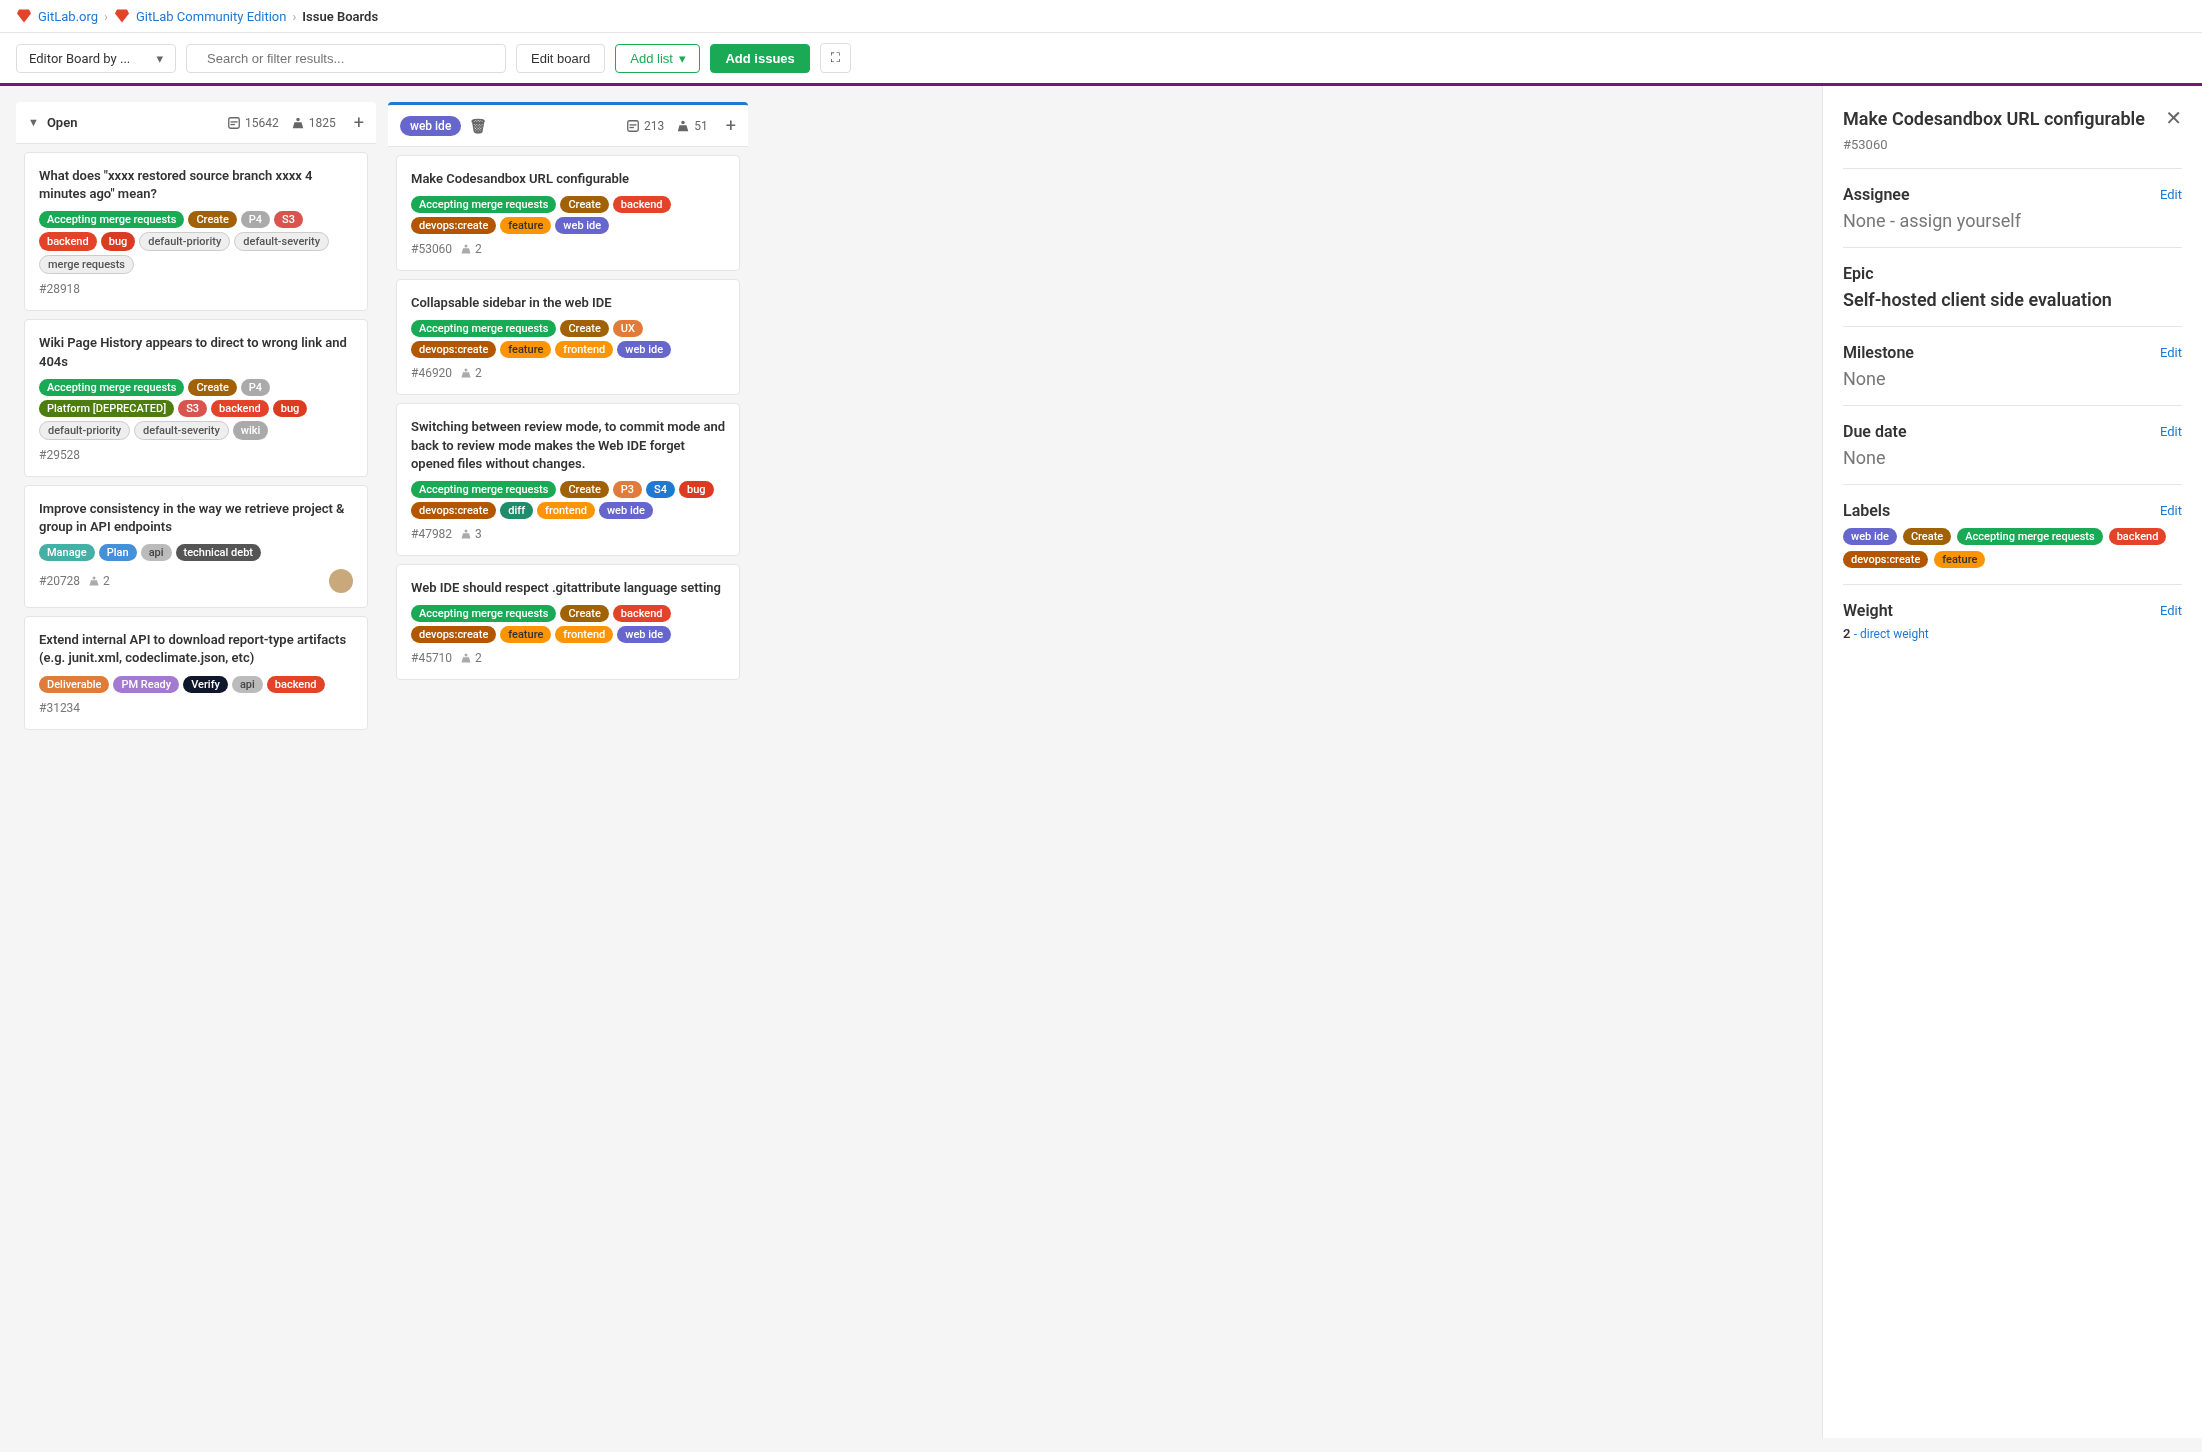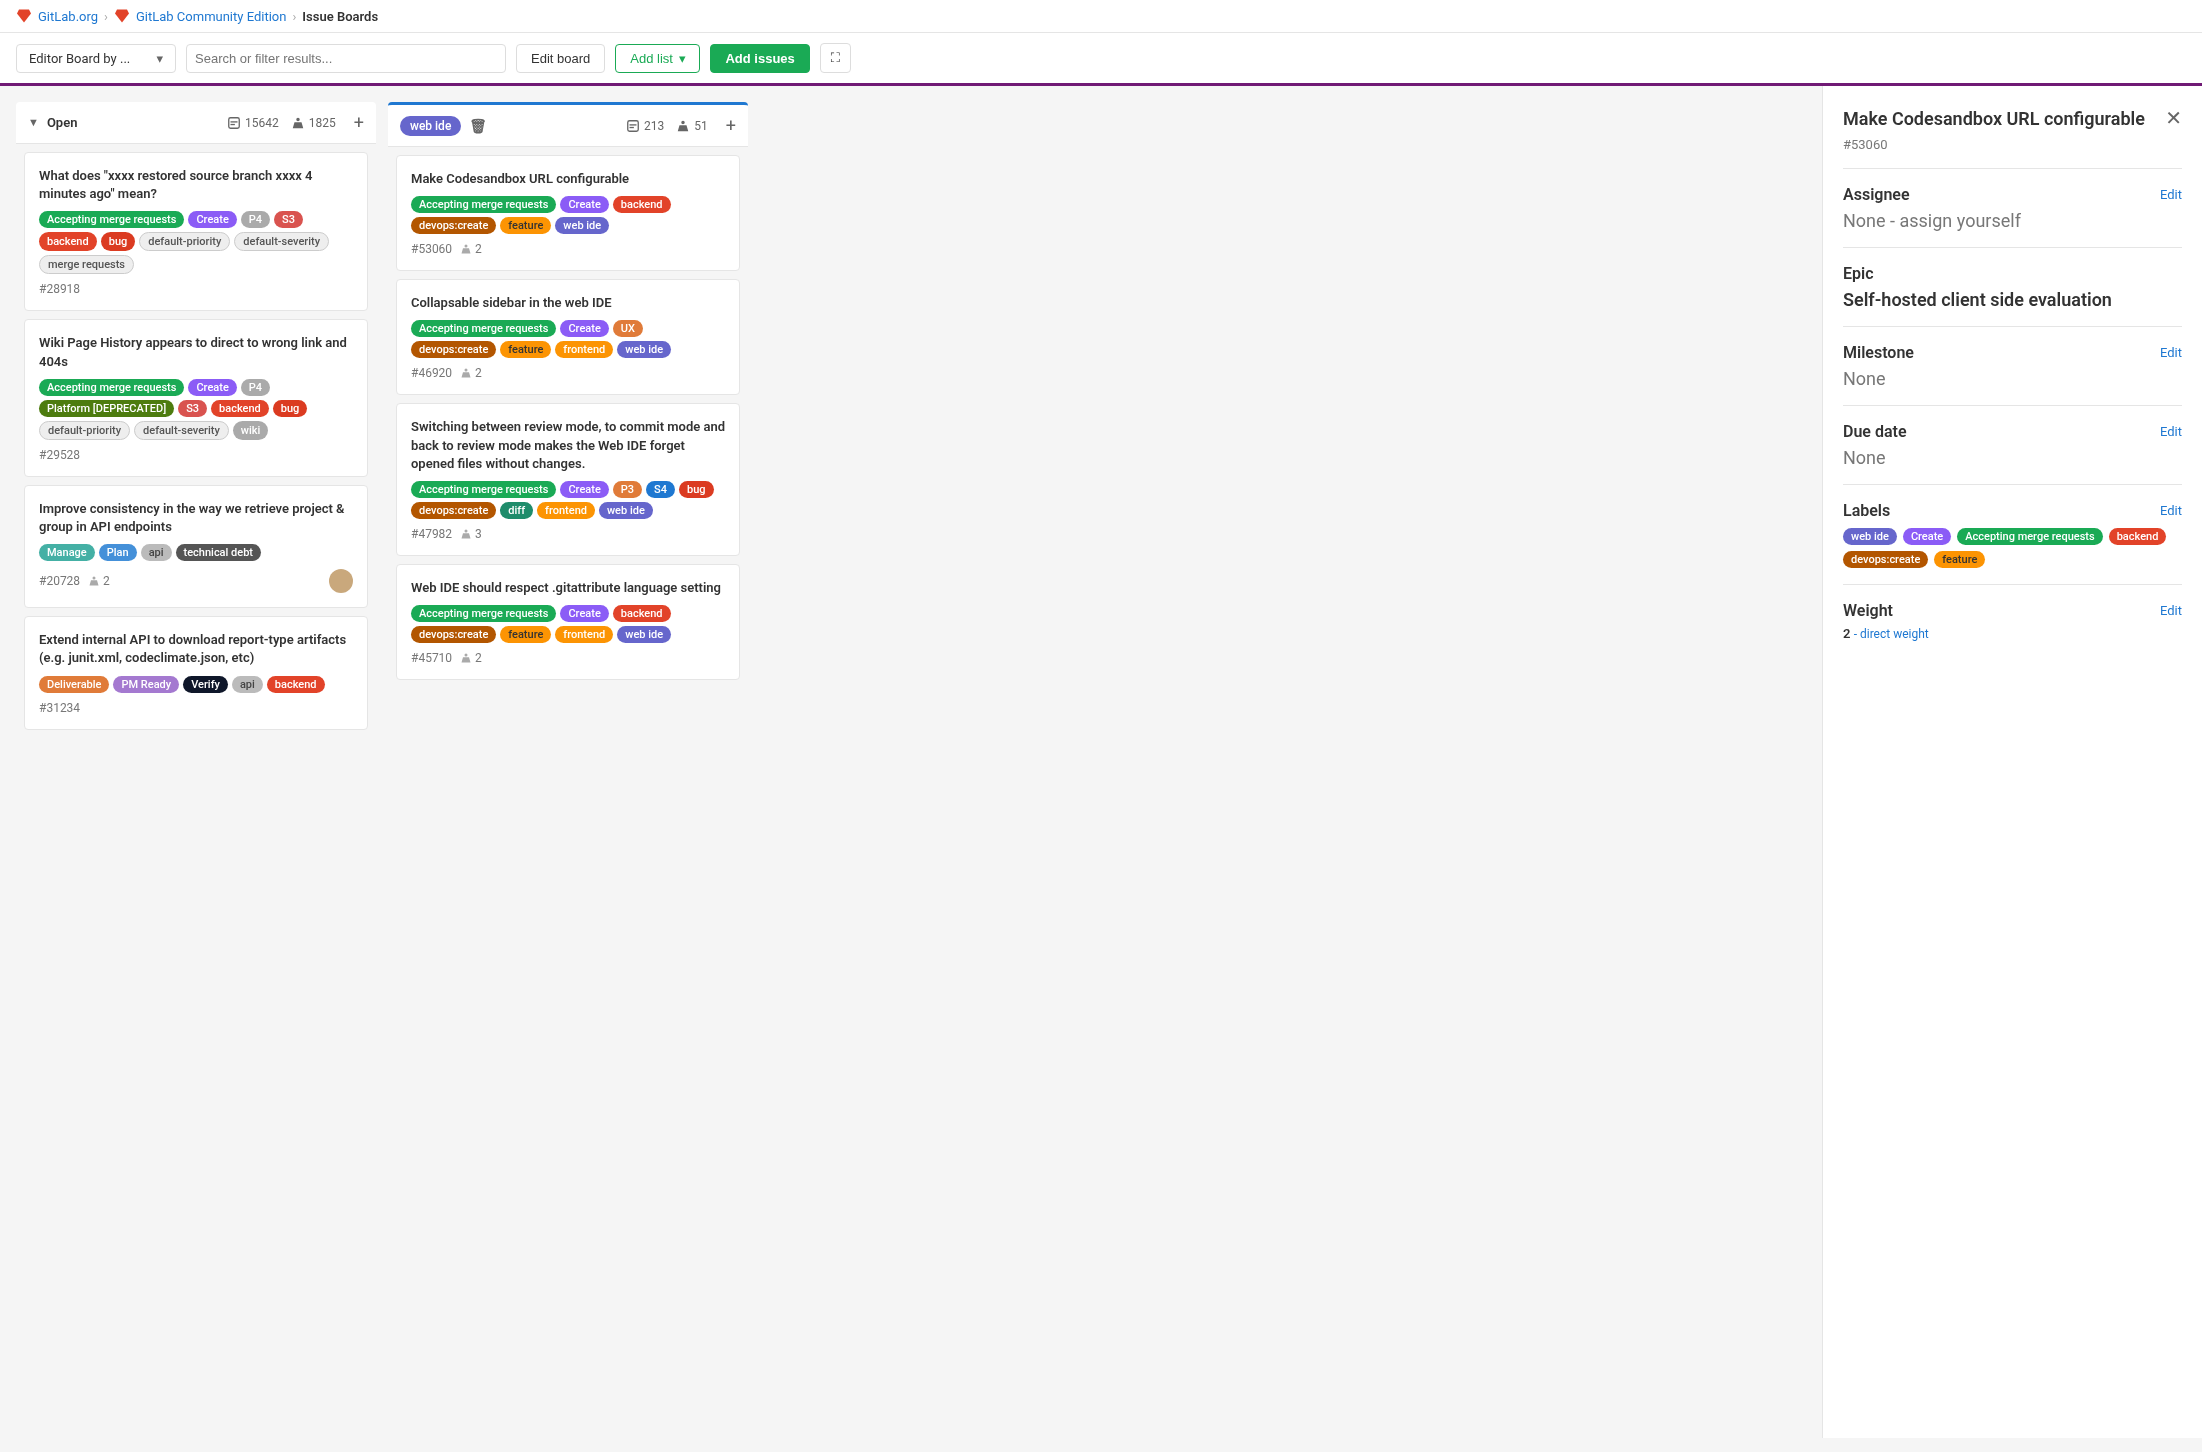--- a/index.html
+++ b/index.html
@@ -20,21 +20,21 @@
       padding: 10px 16px; background: #fff; border-bottom: 3px solid #701a75;
     }
     .board-selector {
       display: flex; align-items: center; gap: 6px;
       border: 1px solid #ddd; border-radius: 4px; padding: 6px 12px;
       background: #fff; cursor: pointer; white-space: nowrap; min-width: 160px;
     }
     .board-selector .chevron { color: #666; margin-left: auto; }
     .search-input {
       flex: 1; max-width: 320px;
-      border: 1px solid #ddd; border-radius: 4px; padding: 6px 8px;
+      border: 1px solid #ddd; border-radius: 4px; padding: 6px 20px;
       font-size: 13px; color: #999; background: #fff;
     }
     .btn-edit-board {
       border: 1px solid #ddd; border-radius: 4px; padding: 6px 14px;
       background: #fff; cursor: pointer; font-size: 13px; color: #333;
     }
     .btn-add-list {
       border: 1px solid #1aaa55; border-radius: 4px; padding: 6px 14px;
       background: #fff; cursor: pointer; font-size: 13px; color: #1aaa55;
       display: flex; align-items: center; gap: 6px;
@@ -100,21 +100,21 @@
     .label-s3 { background: #d9534f; color: #fff; }
     .label-s4 { background: #1f78d1; }
     .label-ux { background: #e07b39; }
     .label-platform { background: #4d7c0f; padding-left: 8px; }
     .label-backend { background: #e24329; }
     .label-frontend { background: #fc9403; }
     .label-devops { background: #b35600; }
     .label-diff { background: #1f8c6b; }
     .label-feature { background: #fc9403; color: #333; }
     .label-bug { background: #db3b21; }
-    .label-create { background: #8b5cf6; }
+    .label-create { background: #a16207; }
     .label-wiki { background: #aaa; }
     .label-merge-req { background: #1aaa55; }
     .label-web-ide-lbl { background: #6666cc; }
 
     .card-footer { display: flex; align-items: center; gap: 8px; color: #777; font-size: 12px; margin-top: 6px; }
     .card-number { color: #777; }
     .card-weight { display: flex; align-items: center; gap: 3px; }
     .avatar { width: 24px; height: 24px; border-radius: 50%; background: #c9a87c; margin-left: auto; }
 
     

